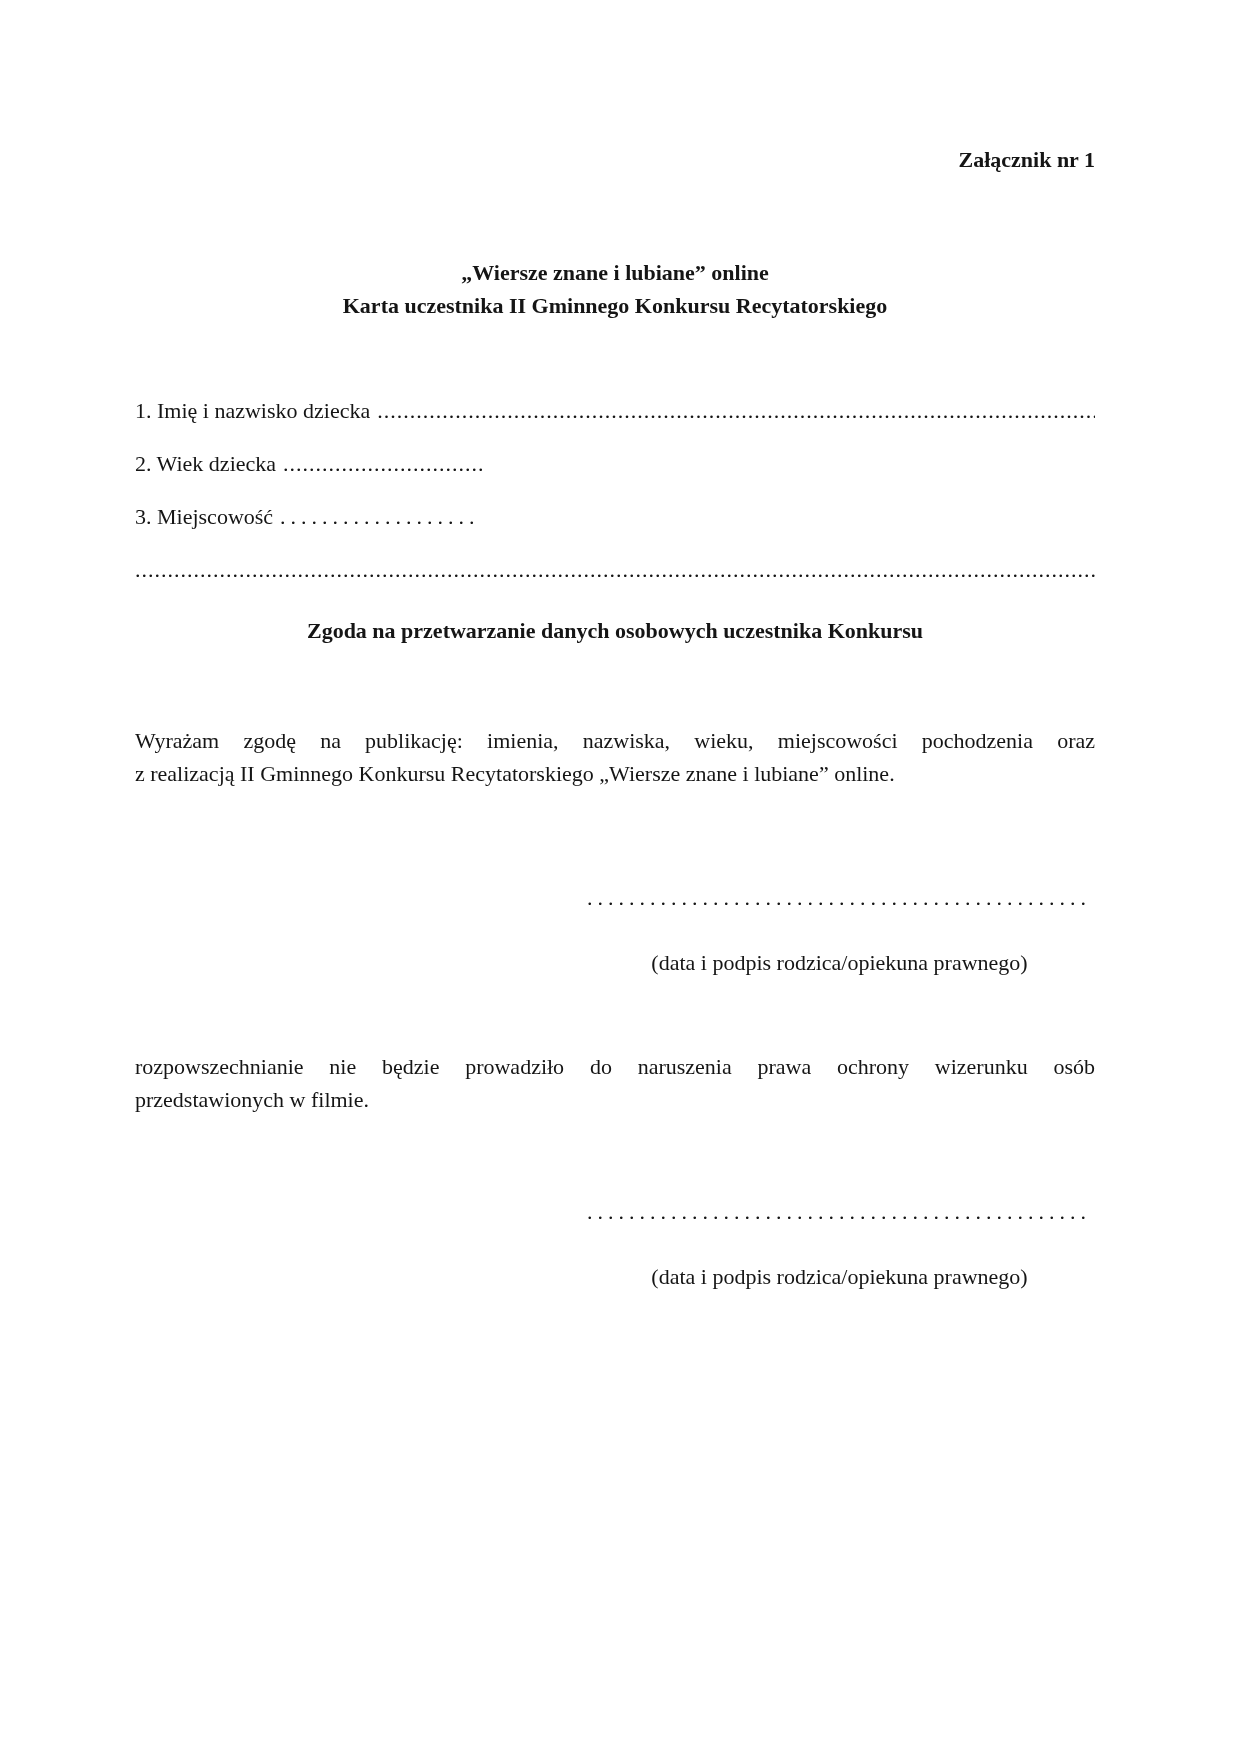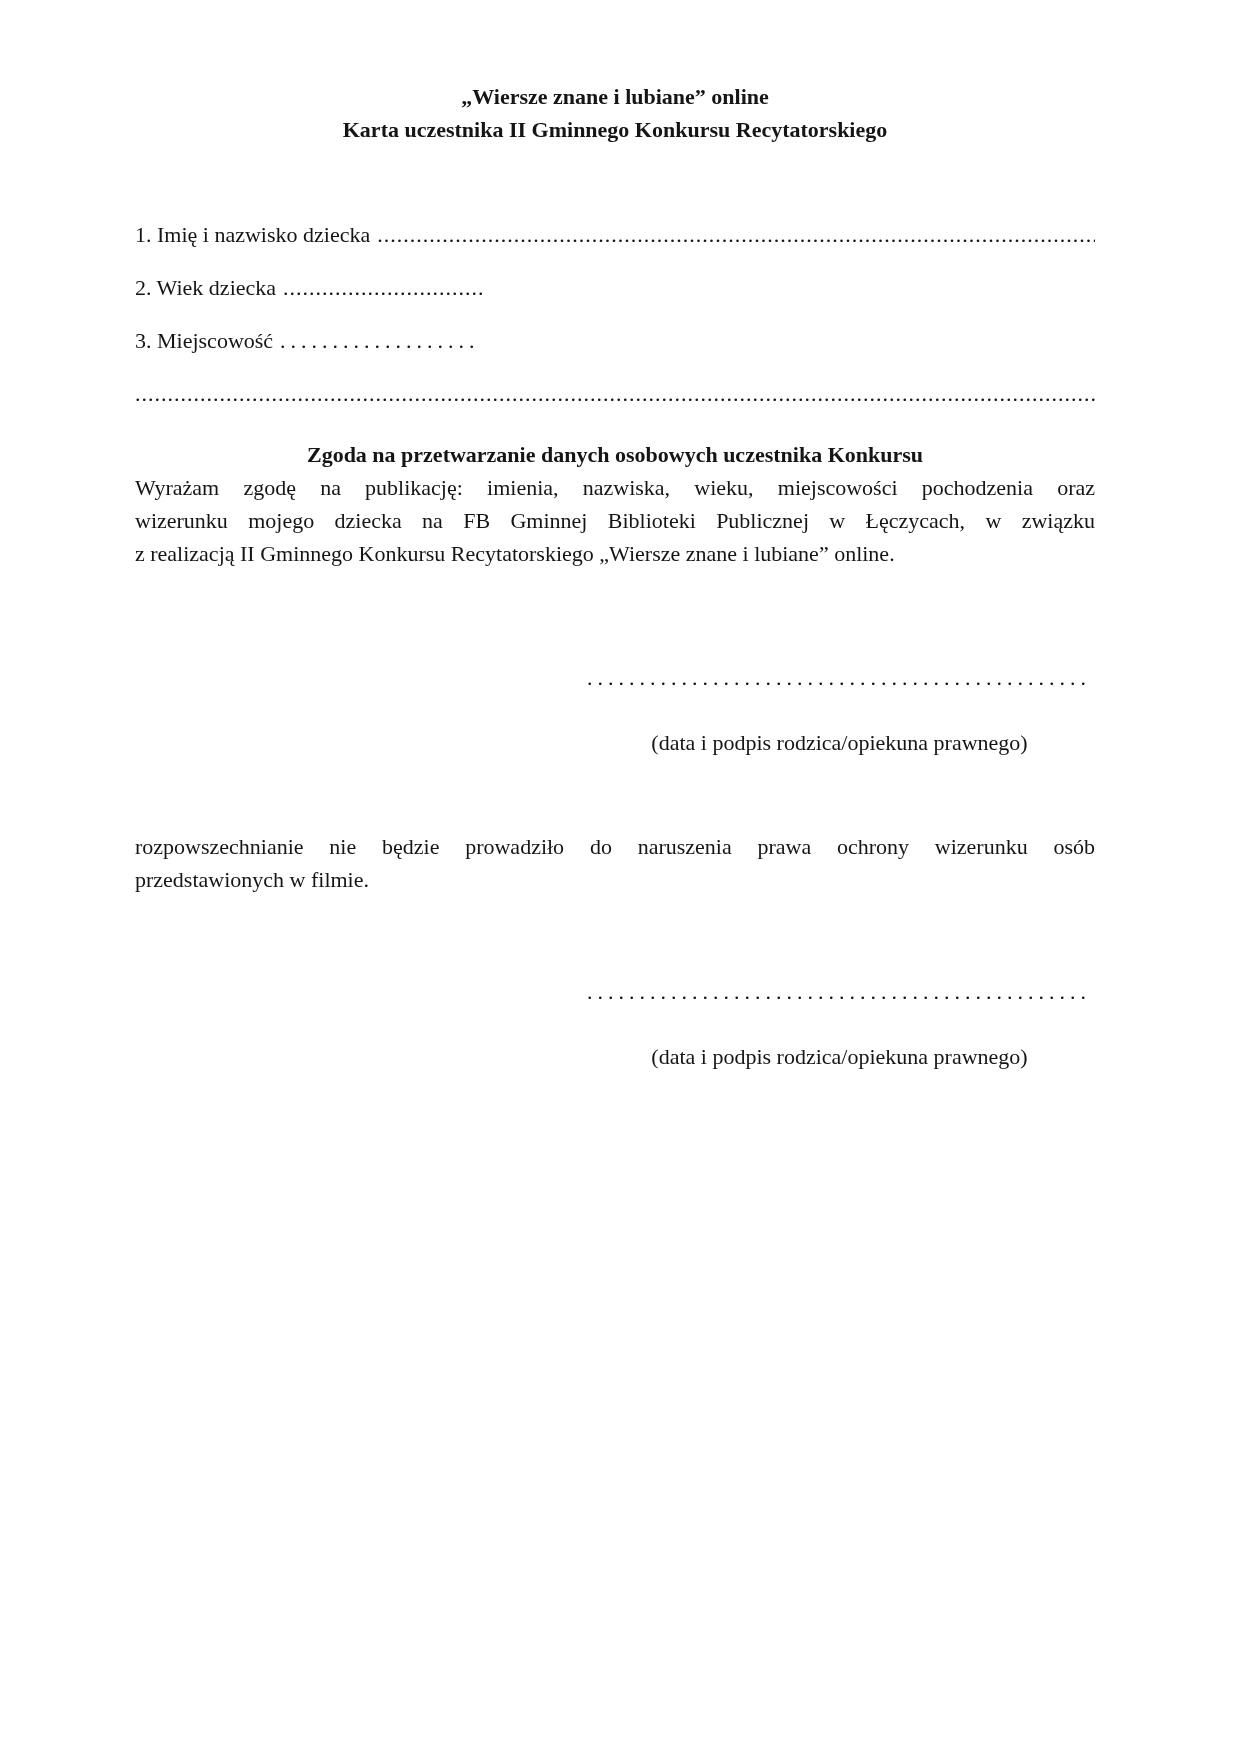--- a/index.html
+++ b/index.html
@@ -44,21 +44,21 @@
   .full-dots {
     margin-top: 11px;
     overflow: hidden;
     white-space: nowrap;
   }
   .section-heading {
     margin-top: 28px;
     font-weight: bold;
     text-align: center;
   }
-  .para-1 { }
+  .para-1 { margin-top: 77px; }
   .para-2 { margin-top: 71px; }
   .jline { text-align: justify; text-align-last: justify; }
   .jlast { text-align: left; }
   .sig {
     width: 505px;
     margin-left: auto;
     margin-right: 3px;
   }
   .sig-1 { margin-top: 91px; }
   .sig-2 { margin-top: 79px; }
@@ -66,20 +66,21 @@
     overflow: hidden;
     white-space: nowrap;
   }
   .sig .caption { text-align: center; margin-top: 32px; }
 </style>
 </head>
 <body>
 
 <div class="content">
 
+  <div class="attachment">Załącznik nr 1</div>
 
   <div class="doc-title">
     <div>„Wiersze znane i lubiane” online</div>
     <div>Karta uczestnika II Gminnego Konkursu Recytatorskiego</div>
   </div>
 
   <div class="form-list">
 
     <div class="form-item">
       <span class="lbl">1. Imię i nazwisko dziecka</span>
@@ -98,21 +99,20 @@
 
 
   </div>
 
   <div class="full-dots fill-tight">...........................................................................................................................................................................</div>
 
   <div class="section-heading">Zgoda na przetwarzanie danych osobowych uczestnika Konkursu</div>
 
   <div class="para para-1">
     <div class="jline">Wyrażam zgodę na publikację: imienia, nazwiska, wieku, miejscowości pochodzenia oraz</div>
-    <div class="jline">wizerunku mojego dziecka na FB Gminnej Biblioteki Publicznej w Łęczycach, w związku</div>
     <div class="jlast">z realizacją II Gminnego Konkursu Recytatorskiego „Wiersze znane i lubiane” online.</div>
   </div>
 
   <div class="sig sig-1">
     <div class="sig-dots fill-wide">................................................</div>
     <div class="caption">(data i podpis rodzica/opiekuna prawnego)</div>
   </div>
 
   <div class="para para-2">
     <div class="jline">rozpowszechnianie nie będzie prowadziło do naruszenia prawa ochrony wizerunku osób</div>

